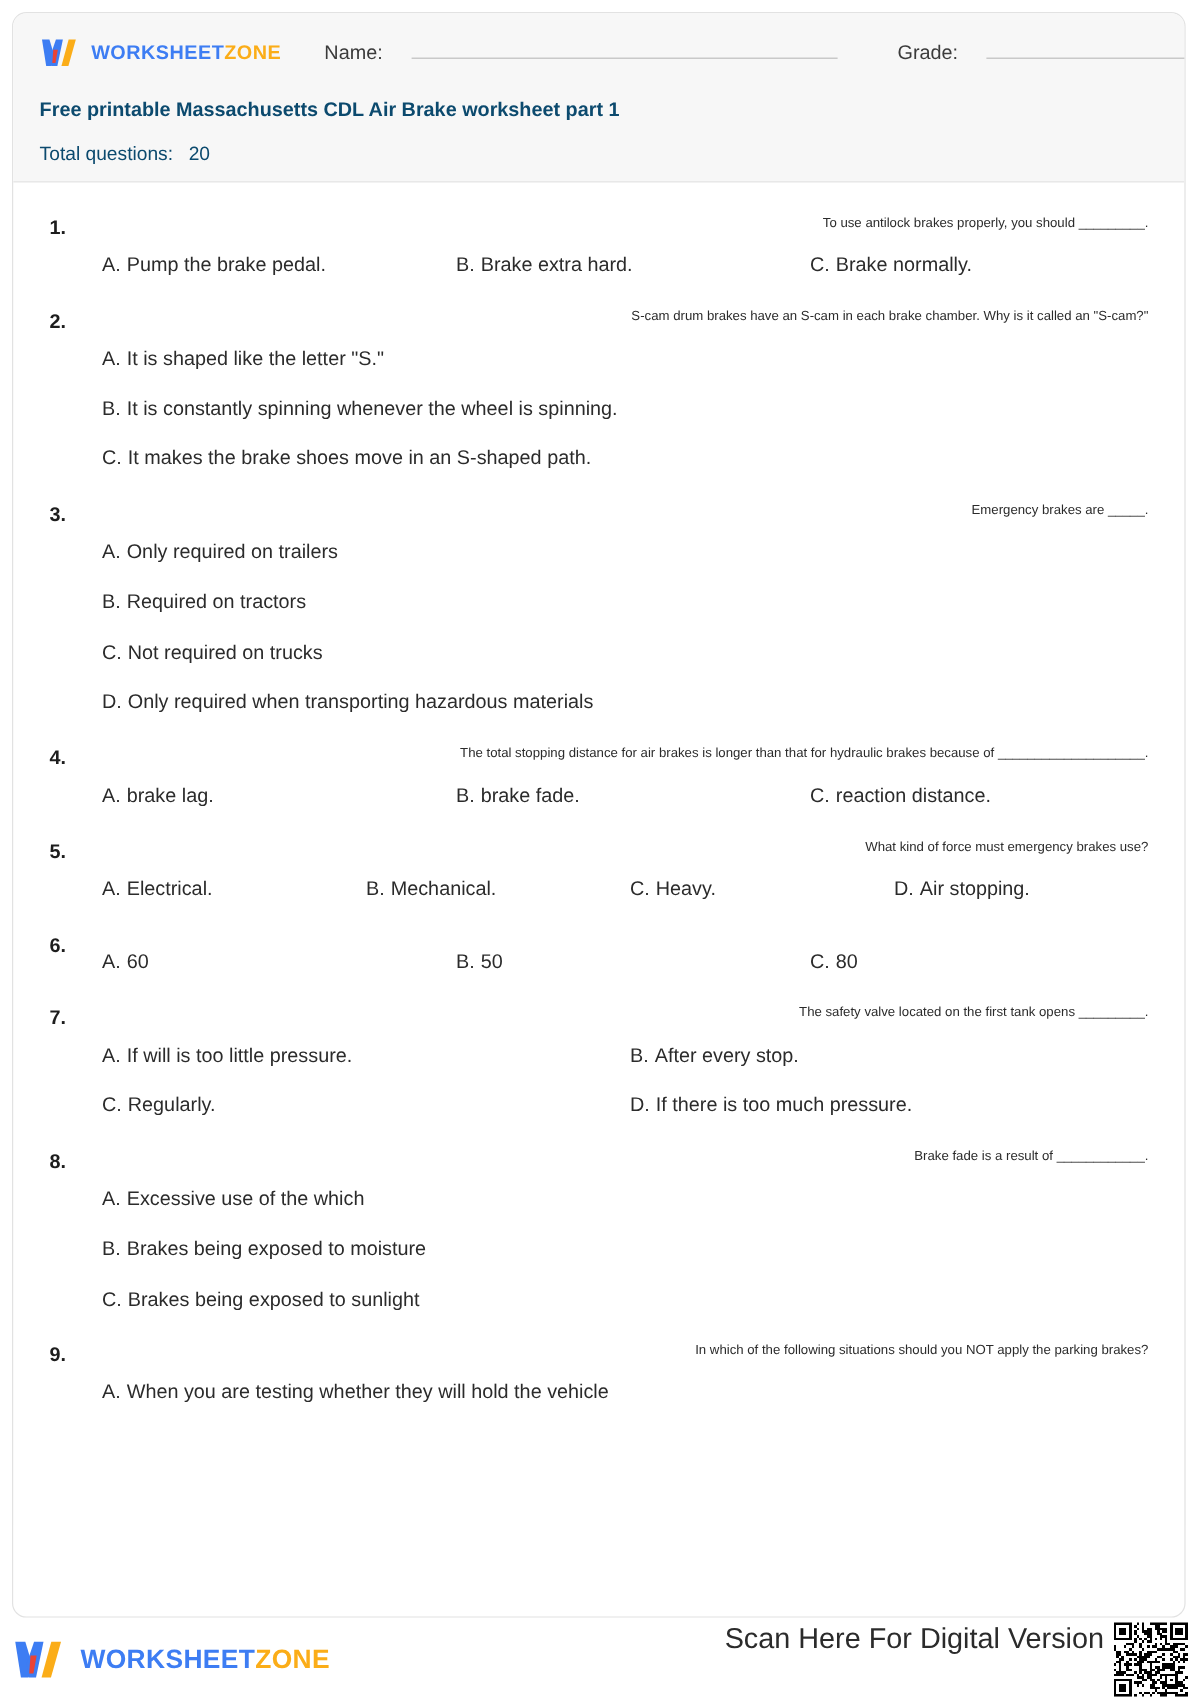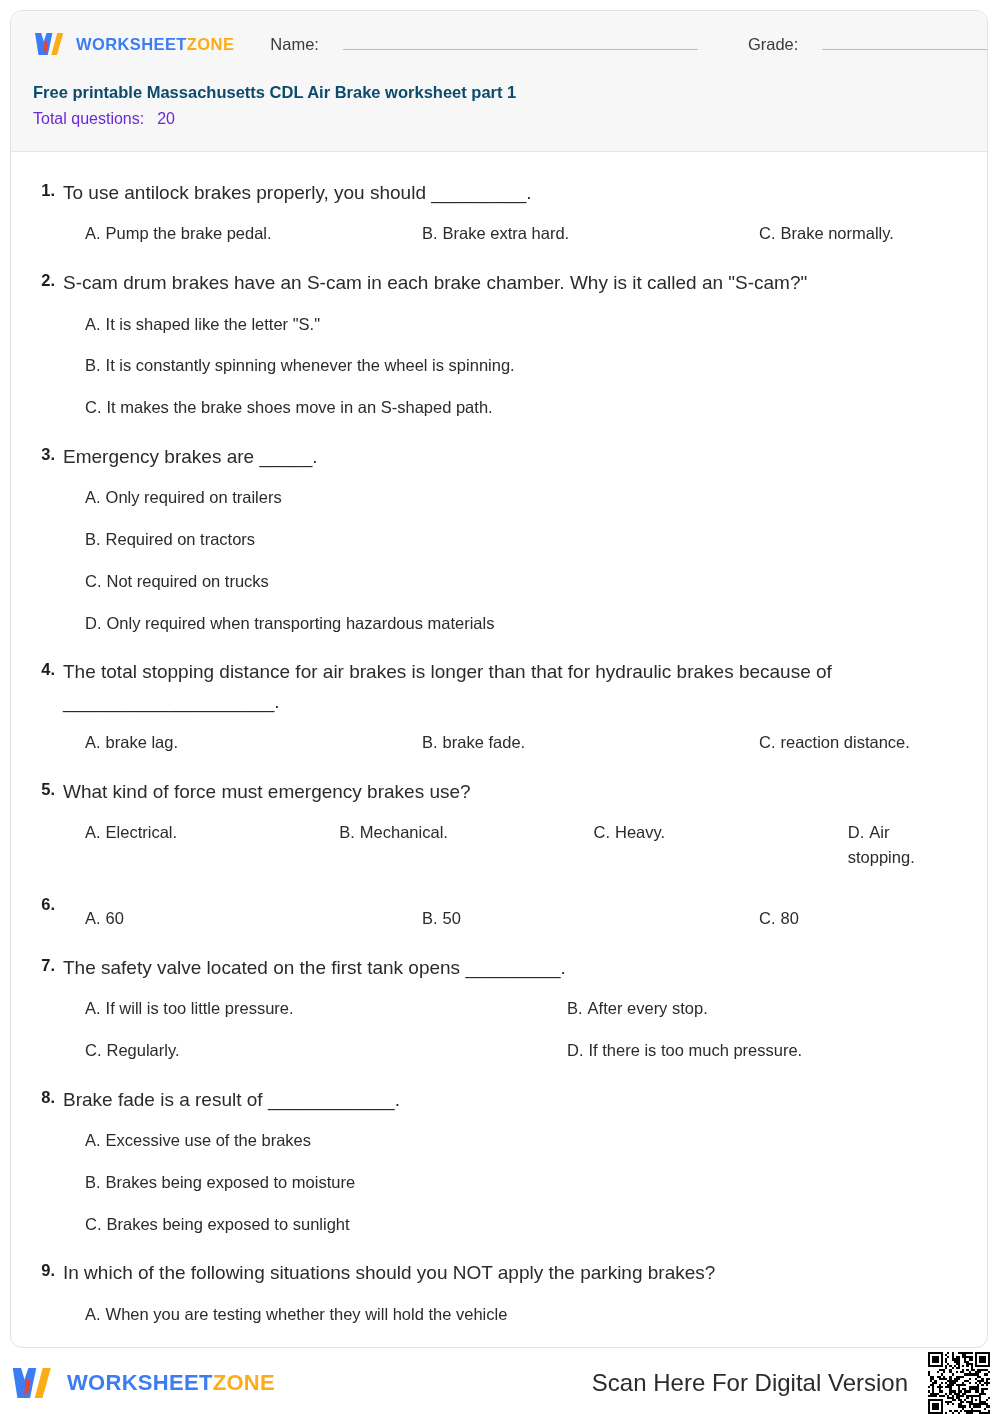--- a/index.html
+++ b/index.html
@@ -87,23 +87,23 @@
 
   .title-block { margin-top: 22px; }
   .sheet-title {
     font-size: 16.5px;
     font-weight: bold;
     color: #0c4a6e;
     line-height: 1.45;
   }
   .total-line {
     font-size: 16px;
-    color: #6d28d9;
+    color: #0c4a6e;
     line-height: 1.45;
-    margin-top: 2px;
+    margin-top: 12px;
   }
   .total-line .total-count { margin-left: 13px; }
 
   
   .sheet-body {
     padding: 26px 30px 10px 22px;
     box-sizing: border-box;
   }
 
   .question {
@@ -117,32 +117,32 @@
     text-align: right;
     font-size: 16.5px;
     font-weight: bold;
     color: #1d1d1d;
     padding-right: 8px;
     box-sizing: border-box;
     line-height: 1.55;
   }
   .q-body { flex: 1; }
   .q-text {
-    font-size: 19px;
+    font-size: 11px;
     line-height: 1.55;
     color: #2b2b2b;
+    text-align: right;
   }
   .options {
     margin-top: 14px;
     padding-left: 22px;
   }
   .opt-row {
     display: flex;
     margin-bottom: 17px;
-    gap: 42px;
   }
   .opt-row:last-child { margin-bottom: 0; }
   .opt {
     font-size: 16.5px;
     line-height: 1.5;
     color: #2b2b2b;
   }
   .opt-letter { margin-right: 5px; }
 
   
@@ -173,22 +173,22 @@
     font-size: 22px;
     font-weight: bold;
     letter-spacing: 0.3px;
   }
   .footer-brand-text .w-part { color: #3d7df3; }
   .footer-brand-text .z-part { color: #fbad18; }
 
   .footer-scan {
     margin-left: auto;
     display: flex;
-    align-items: center;
-    gap: 20px;
+    align-items: flex-start;
+    gap: 8px;
   }
   .scan-text {
     font-size: 24px;
     color: #2b2b2b;
   }
   .qr { display:block; }
 </style>
 </head>
 <body>
 
@@ -333,21 +333,21 @@
             </div>
           </div>
         </div>
       </div>
       <div class="question">
         <div class="q-num">8.</div>
         <div class="q-body">
           <div class="q-text">Brake fade is a result of ____________.</div>
           <div class="options">
             <div class="opt-row cols-1">
-              <div class="opt"><span class="opt-letter">A.</span><span>Excessive use of the brakes</span></div>
+              <div class="opt"><span class="opt-letter">A.</span><span>Excessive use of the which</span></div>
             </div>
             <div class="opt-row cols-1">
               <div class="opt"><span class="opt-letter">B.</span><span>Brakes being exposed to moisture</span></div>
             </div>
             <div class="opt-row cols-1">
               <div class="opt"><span class="opt-letter">C.</span><span>Brakes being exposed to sunlight</span></div>
             </div>
           </div>
         </div>
       </div>

